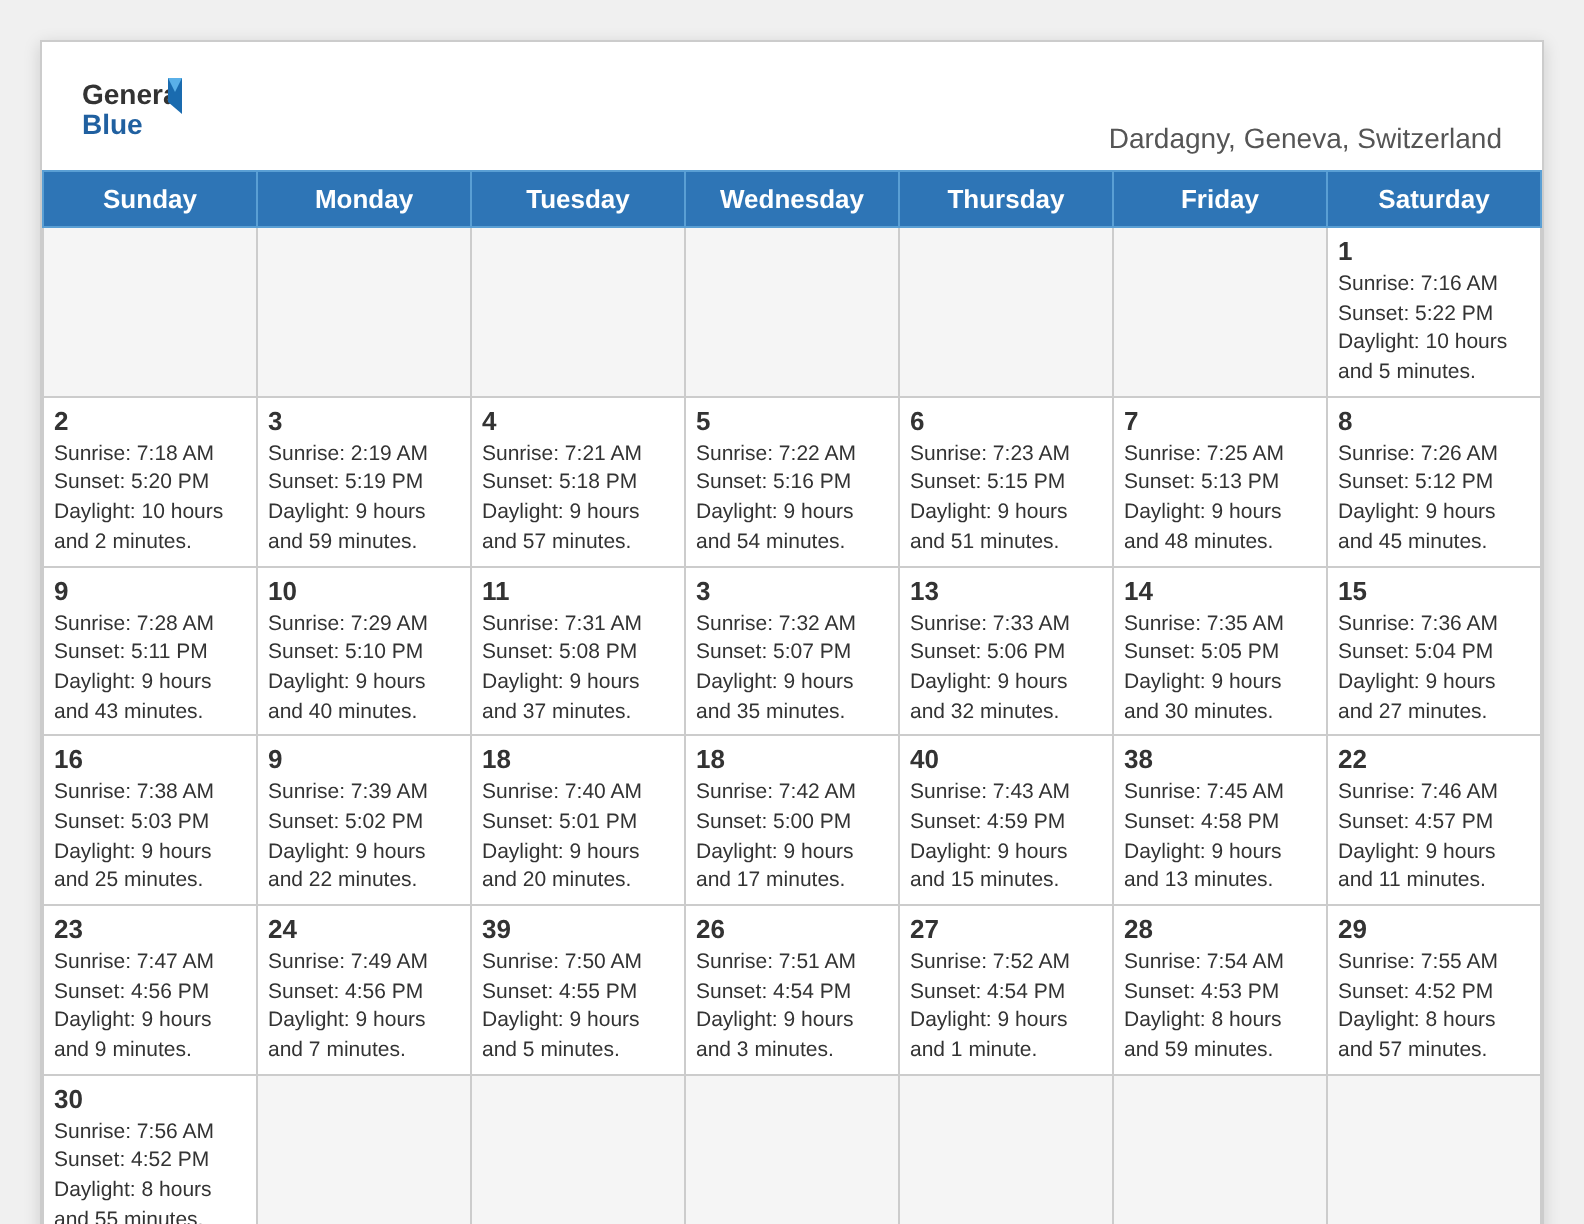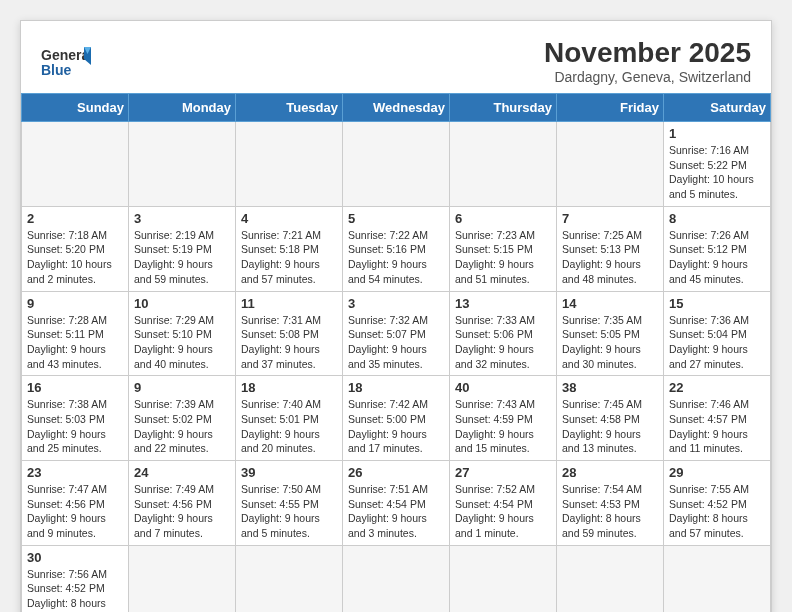--- a/index.html
+++ b/index.html
@@ -45,21 +45,21 @@
     .calendar-grid {
       width: 100%;
       border-collapse: collapse;
     }
     .calendar-grid th {
       background-color: #2e75b6;
       color: white;
       font-size: 13px;
       font-weight: bold;
       padding: 6px 4px;
-      text-align: right;
+      text-align: center;
       border: 1px solid #5a9fd4;
     }
     .calendar-grid td {
       border: 1px solid #ccc;
       vertical-align: top;
       padding: 4px 5px;
       width: 107px;
       min-height: 80px;
       background: white;
       font-size: 11px;
@@ -88,21 +88,20 @@
   <div class="calendar-header">
     <div class="logo-area">
     <svg width="50" height="40" viewBox="0 0 50 40" xmlns="http://www.w3.org/2000/svg">
       <text x="0" y="15" font-size="14" font-weight="bold" font-family="Arial" fill="#333">General</text>
       <text x="0" y="30" font-size="14" font-weight="bold" font-family="Arial" fill="#2060a0">Blue</text>
       <polygon points="43,2 50,2 50,20 43,14" fill="#1a6baf"></polygon>
       <polygon points="43,2 50,2 46.5,9" fill="#5ab0e8"></polygon>
     </svg>
   </div>
     <div class="title-area">
-      <div class="month-year">November 2025</div>
       <div class="location">Dardagny, Geneva, Switzerland</div>
     </div>
   </div>
 
   <table class="calendar-grid">
     <thead>
       <tr>
         <th>Sunday</th>
         <th>Monday</th>
         <th>Tuesday</th>

